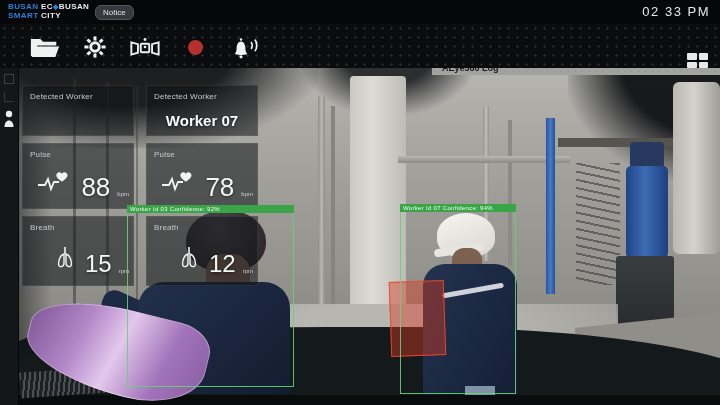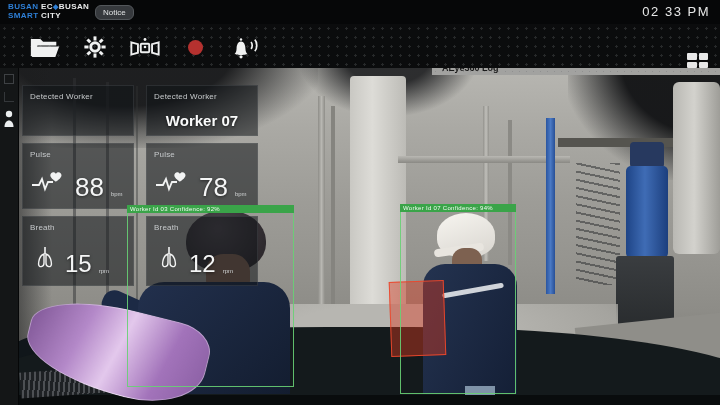--- a/index.html
+++ b/index.html
@@ -105,21 +105,21 @@
 
   
   .stat-col{top:85px;width:112px;display:flex;flex-direction:column;gap:7px;z-index:10;}
   .col-1{left:22px;} .col-2{left:146px;}
   .stat-card{position:relative;background:rgba(16,20,24,.55);border:1px solid rgba(140,145,150,.18);
       box-sizing:border-box;color:#eceeee;}
   .card-worker{height:51px;} .card-pulse{height:66px;} .card-breath{height:70px;}
   .card-label{position:absolute;top:6px;left:7px;font-size:8px;color:#c6c9cb;letter-spacing:.2px;}
   .worker-name{position:absolute;left:0;right:0;top:26px;text-align:center;font-size:15px;font-weight:bold;
       color:#fafbfb;text-shadow:0 1px 3px rgba(0,0,0,.6);}
-  .vital-row{position:absolute;left:9px;right:4px;bottom:9px;display:flex;align-items:flex-end;gap:7px;}
+  .vital-row{position:absolute;left:9px;right:4px;bottom:9px;display:flex;align-items:flex-end;gap:7px;justify-content:flex-end;}
   .vital-num{font-size:26px;line-height:24px;color:#f4f5f5;text-shadow:0 1px 3px rgba(0,0,0,.55);}
   .card-breath .vital-num{font-size:24px;}
   .vital-unit{font-size:6px;color:#d0d3d4;padding-bottom:2px;}
   .vital-icon{flex:0 0 auto;padding-bottom:1px;}
 </style>
 </head>
 <body>
 
 <div class="app">
 

